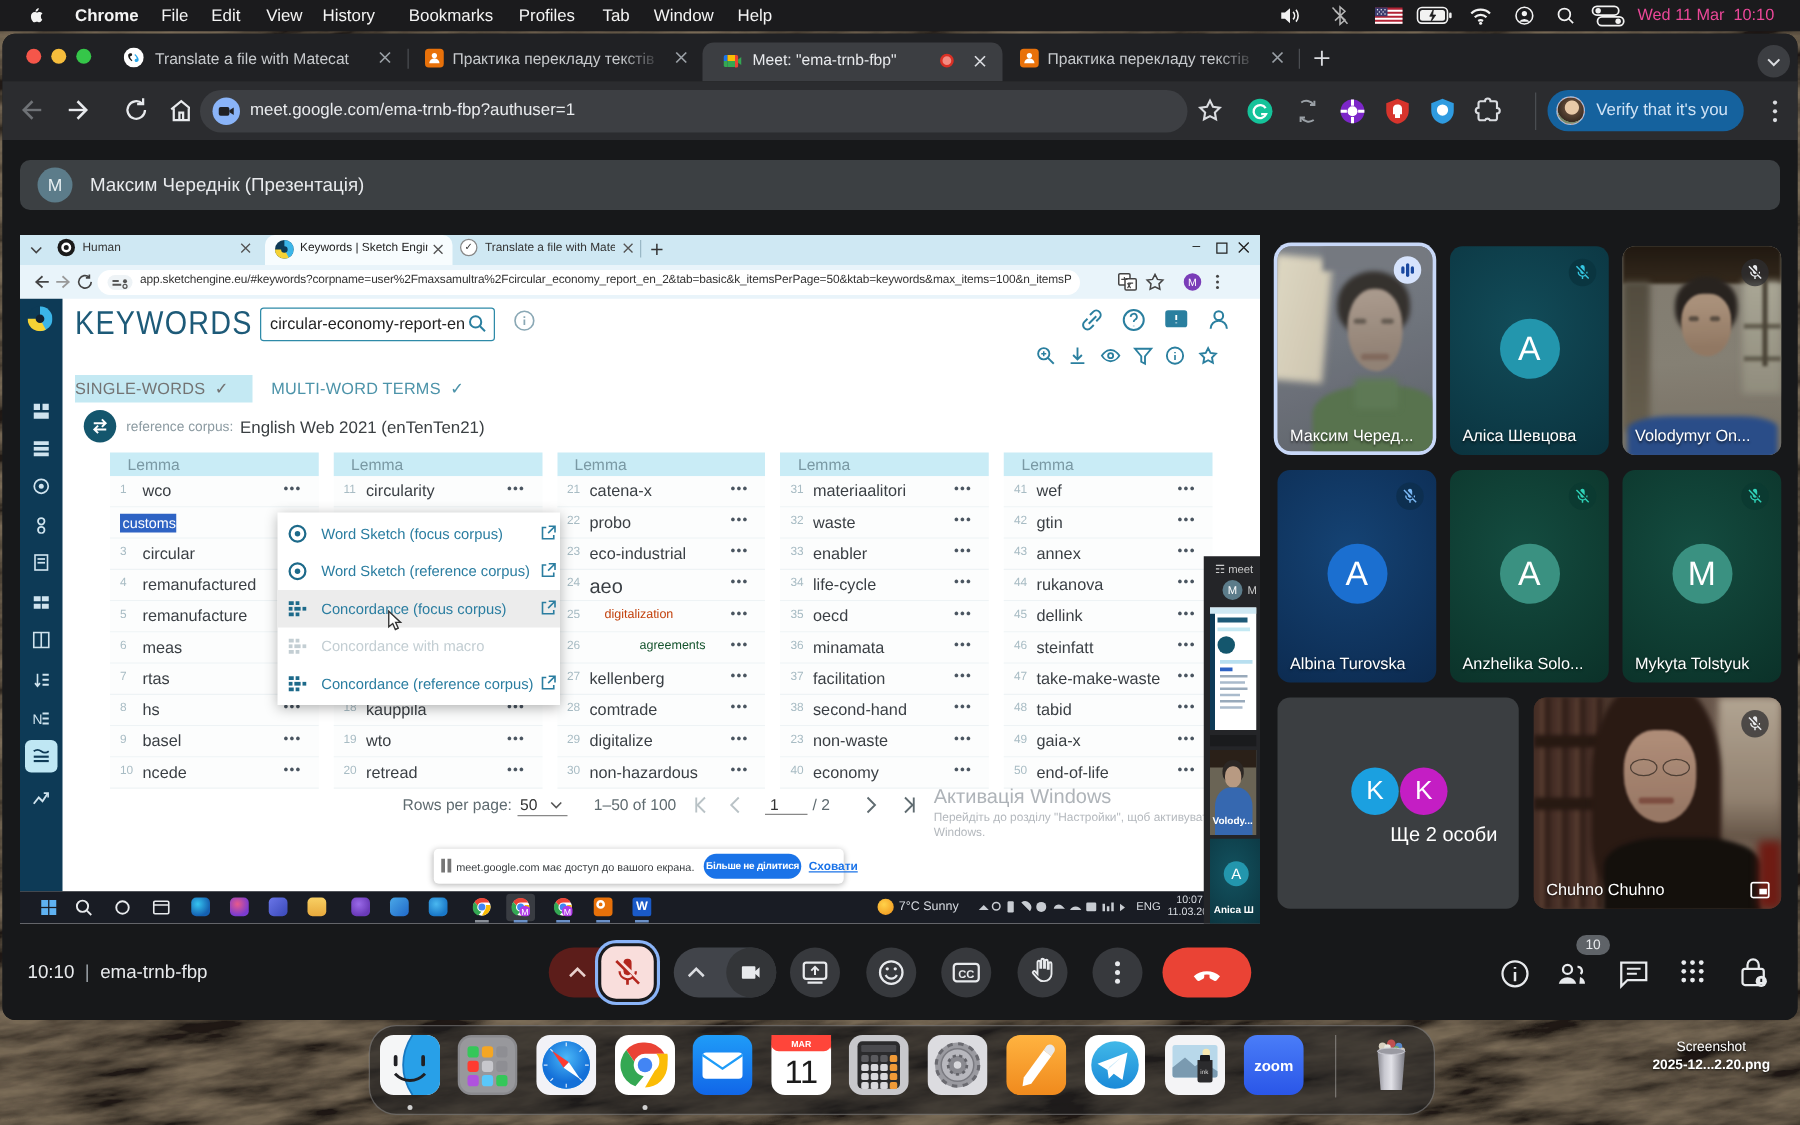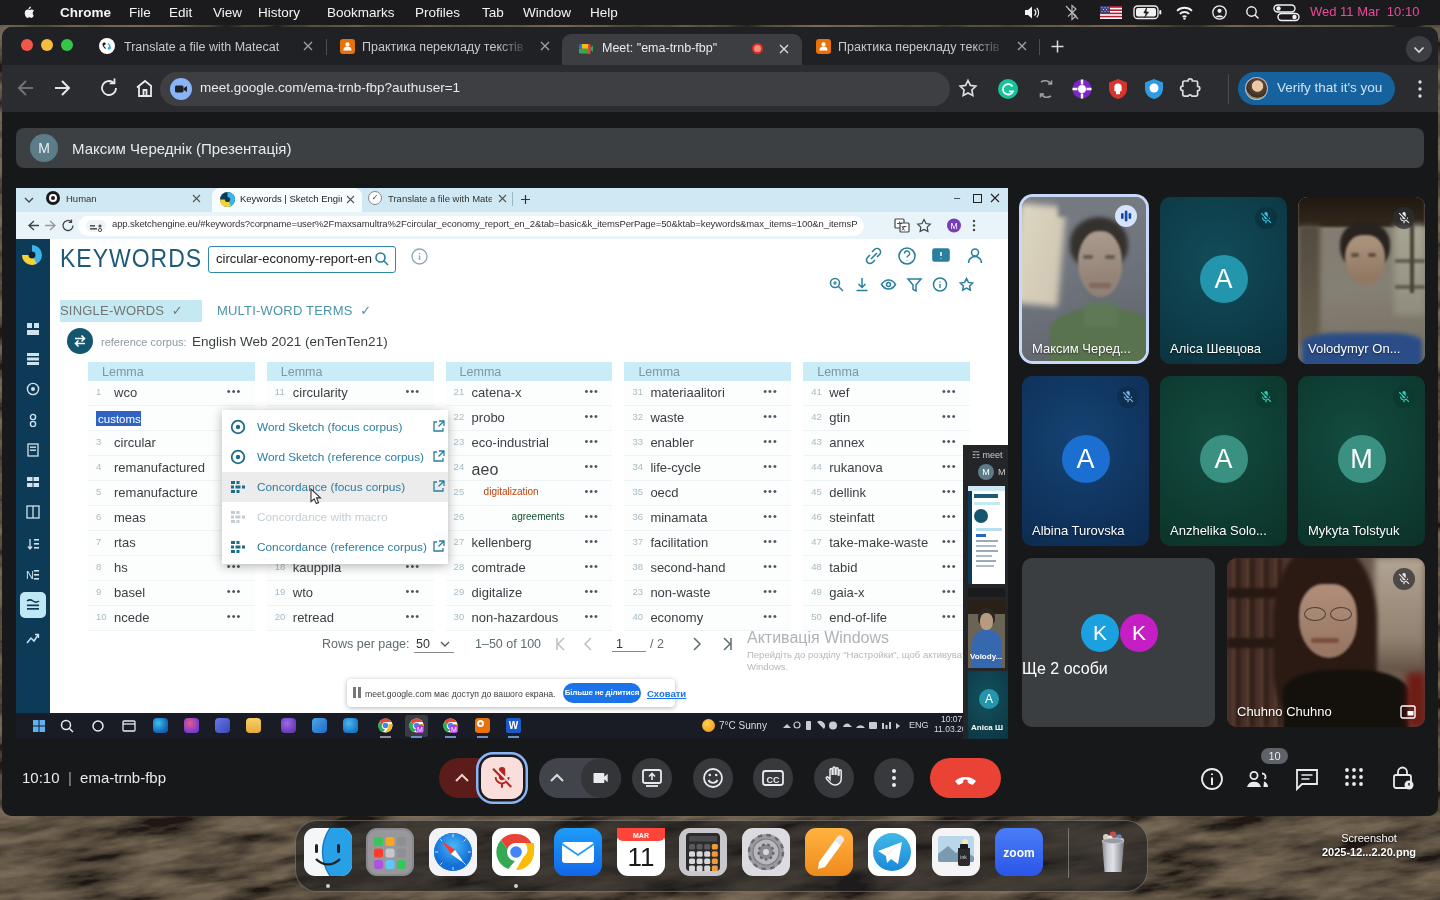--- a/index.html
+++ b/index.html
@@ -320,21 +320,21 @@
         </svg></div>
     </div>
     <div style="position:absolute;left:1022px;top:558px;width:193px;height:169px;border-radius:10px;background:#3b3e41;"></div>
     <div style="position:absolute;left:1081px;top:614px;width:38px;height:38px;border-radius:50%;background:#1ba0e0;">
       <div style="width:38px;height:38px;text-align:center;line-height:38px;font-size:21px;color:#fff;">K</div>
     </div>
     <div style="position:absolute;left:1120px;top:614px;width:38px;height:38px;border-radius:50%;background:#c41ec4;">
       <div style="width:38px;height:38px;text-align:center;line-height:38px;font-size:21px;color:#fff;">K</div>
     </div>
     <div style="position:absolute;left:1022px;top:660px;font-size:16px;color:#fff;white-space:nowrap;line-height:1.15;width:193px;">
-      <div style="width:176px;text-align:left;">Ще 2 особи</div>
+      <div style="width:176px;text-align:right;">Ще 2 особи</div>
     </div>
     <div style="position:absolute;left:1227px;top:558px;width:198px;height:169px;border-radius:10px;overflow:hidden;background:#3a2a24;">
 <div style="position:absolute;left:0;top:0;width:198px;height:169px;background:linear-gradient(100deg,#46302a 0%,#553e33 35%,#68544a 55%,#8a7666 78%,#5c473c 100%);"></div>
 <div style="position:absolute;left:0;top:0;width:55px;height:169px;background:repeating-linear-gradient(90deg,#4e332b 0 6px,#6a4a3a 6px 8px,#38231d 8px 14px);filter:blur(1.8px);"></div>
 <div style="position:absolute;left:0;top:30px;width:55px;height:10px;background:#2a1a14;filter:blur(1.5px);"></div>
 <div style="position:absolute;left:0;top:80px;width:55px;height:10px;background:#2a1a14;filter:blur(1.5px);"></div>
 <div style="position:absolute;left:148px;top:0;width:50px;height:115px;background:linear-gradient(180deg,#c4b5a2 0%,#a08e7c 70%,#6a584a 100%);filter:blur(3px);"></div>
 <div style="position:absolute;left:46px;top:-14px;width:104px;height:175px;border-radius:44% 44% 28% 28%;background:#2d1b15;filter:blur(2px);"></div>
 <div style="position:absolute;left:72px;top:26px;width:58px;height:74px;border-radius:46% 46% 54% 58%;background:linear-gradient(178deg,#c09a84 12%,#a88470 85%);filter:blur(.8px);"></div>
 <div style="position:absolute;left:77px;top:49px;width:22px;height:14px;border:1.6px solid #55443a;border-radius:50%;background:rgba(200,180,165,.12);"></div>

